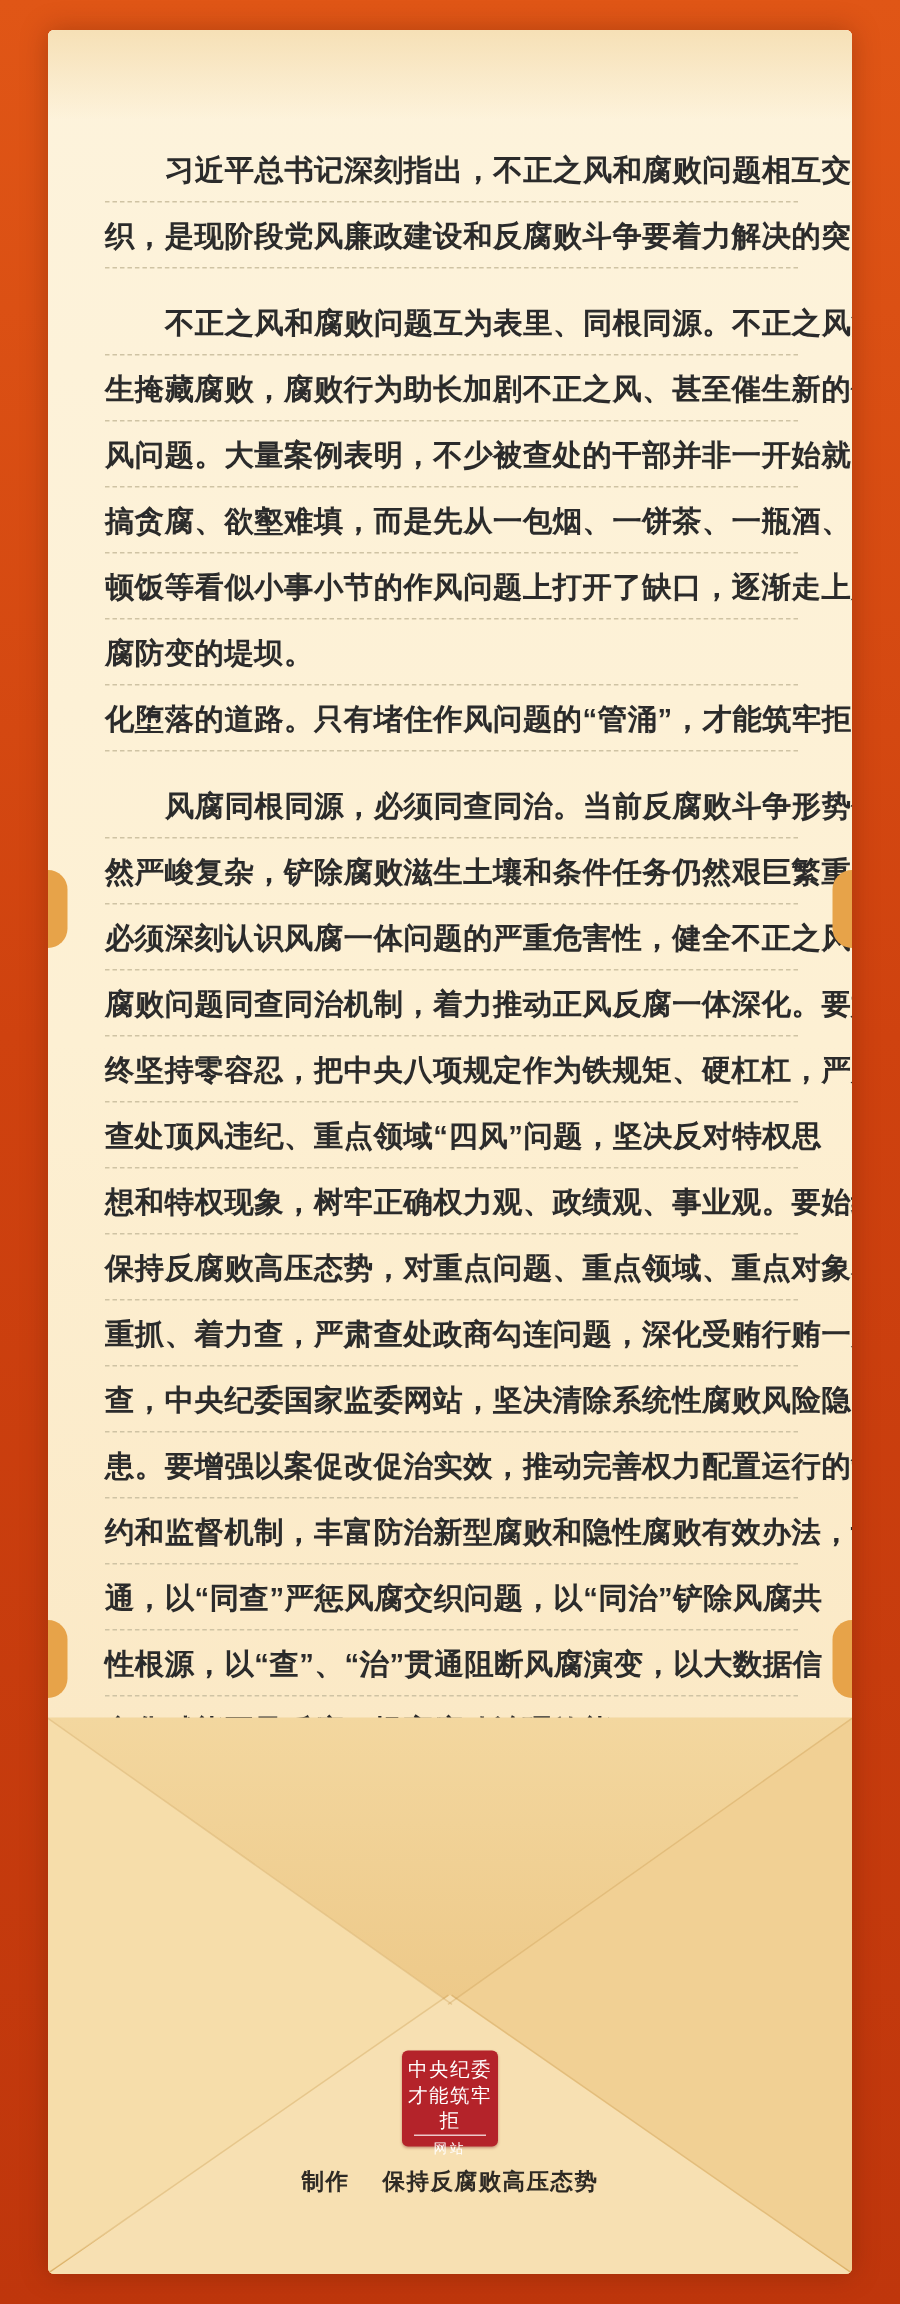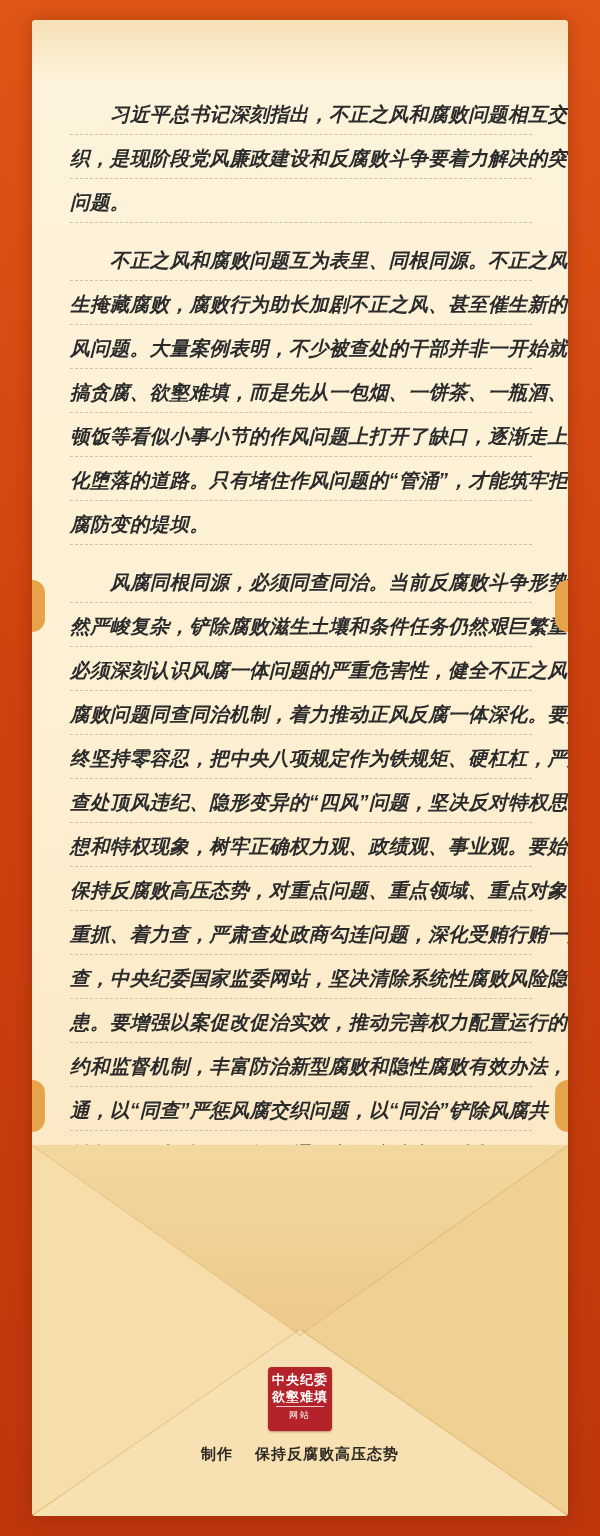--- a/index.html
+++ b/index.html
@@ -32,21 +32,20 @@
     overflow: hidden;
   }
   
   .paper {
     position: absolute;
     left: 0;
     top: 0;
     width: 536px;
     height: 1125px;
     background: linear-gradient(180deg, #fdf3dc 0%, #fdf0d3 60%, #fbe9c6 100%);
-    font-style: italic;
   }
   .paper-top-shade {
     position: absolute;
     left: 0; top: 0;
     width: 536px; height: 60px;
     background: linear-gradient(180deg, #f6e0b6 0%, rgba(253,243,220,0) 100%);
   }
   
   .notch {
     position: absolute;
@@ -168,21 +167,21 @@
     color: #fff;
     text-align: center;
     padding: 4px 0 0 0;
     box-sizing: border-box;
     box-shadow: 0 1px 2px rgba(120,20,20,0.4);
   }
   .seal .s-l1, .seal .s-l2 {
     font-size: 13px;
     line-height: 17px;
     letter-spacing: 1px;
-    font-weight: 700;
+    font-weight: 400;
   }
   .seal .s-l3 {
     font-size: 9px;
     line-height: 14px;
     letter-spacing: 2px;
     border-top: 1px solid rgba(255,255,255,0.75);
     margin: 1px 8px 0 8px;
     padding-top: 1px;
   }
   .credit {
@@ -205,40 +204,39 @@
   <div class="card">
 
     <div class="paper">
       <div class="paper-top-shade"></div>
 
       <div class="content">
 
         <div class="para">
           <div class="line indent">习近平总书记深刻指出，不正之风和腐败问题相互交</div>
           <div class="line">织，是现阶段党风廉政建设和反腐败斗争要着力解决的突出</div>
-          <div class="line">问题。</div>
         </div>
 
         <div class="para">
           <div class="line indent">不正之风和腐败问题互为表里、同根同源。不正之风滋</div>
           <div class="line">生掩藏腐败，腐败行为助长加剧不正之风、甚至催生新的作</div>
           <div class="line">风问题。大量案例表明，不少被查处的干部并非一开始就大</div>
           <div class="line">搞贪腐、欲壑难填，而是先从一包烟、一饼茶、一瓶酒、一</div>
           <div class="line">顿饭等看似小事小节的作风问题上打开了缺口，逐渐走上腐</div>
+          <div class="line">腐防变的堤坝。</div>
           <div class="line">化堕落的道路。只有堵住作风问题的“管涌”，才能筑牢拒</div>
-          <div class="line">腐防变的堤坝。</div>
         </div>
 
         <div class="para">
           <div class="line indent">风腐同根同源，必须同查同治。当前反腐败斗争形势仍</div>
           <div class="line">然严峻复杂，铲除腐败滋生土壤和条件任务仍然艰巨繁重。</div>
           <div class="line">必须深刻认识风腐一体问题的严重危害性，健全不正之风和</div>
           <div class="line">腐败问题同查同治机制，着力推动正风反腐一体深化。要始</div>
           <div class="line">终坚持零容忍，把中央八项规定作为铁规矩、硬杠杠，严肃</div>
-          <div class="line">查处顶风违纪、隐形变异的“四风”问题，坚决反对特权思</div>
+          <div class="line">查处顶风违纪、重点领域“四风”问题，坚决反对特权思</div>
           <div class="line">想和特权现象，树牢正确权力观、政绩观、事业观。要始终</div>
           <div class="line">保持反腐败高压态势，对重点问题、重点领域、重点对象着</div>
           <div class="line">重抓、着力查，严肃查处政商勾连问题，深化受贿行贿一起</div>
           <div class="line">查，中央纪委国家监委网站，坚决清除系统性腐败风险隐</div>
           <div class="line">患。要增强以案促改促治实效，推动完善权力配置运行的制</div>
           <div class="line">约和监督机制，丰富防治新型腐败和隐性腐败有效办法，让</div>
           <div class="line">通，以“同查”严惩风腐交织问题，以“同治”铲除风腐共</div>
           <div class="line">性根源，以“查”、“治”贯通阻断风腐演变，以大数据信</div>
           <div class="line">息化赋能正风反腐，提高腐败治理效能。</div>
         </div>
@@ -255,21 +253,21 @@
       <div class="flap-left"></div>
       <div class="flap-right"></div>
       <div class="flap-bottom"></div>
       <div class="fold-line fold-l"></div>
       <div class="fold-line fold-r"></div>
       <div class="fold-line fold-bl"></div>
       <div class="fold-line fold-br"></div>
 
       <div class="seal">
         <div class="s-l1">中央纪委</div>
-        <div class="s-l2">欲壑难填</div>
+        <div class="s-l2">才能筑牢拒</div>
         <div class="s-l3">网站</div>
       </div>
 
       <div class="credit">
         <span class="c-label">制作</span><span>保持反腐败高压态势</span>
       </div>
     </div>
 
   </div>
 </div>

